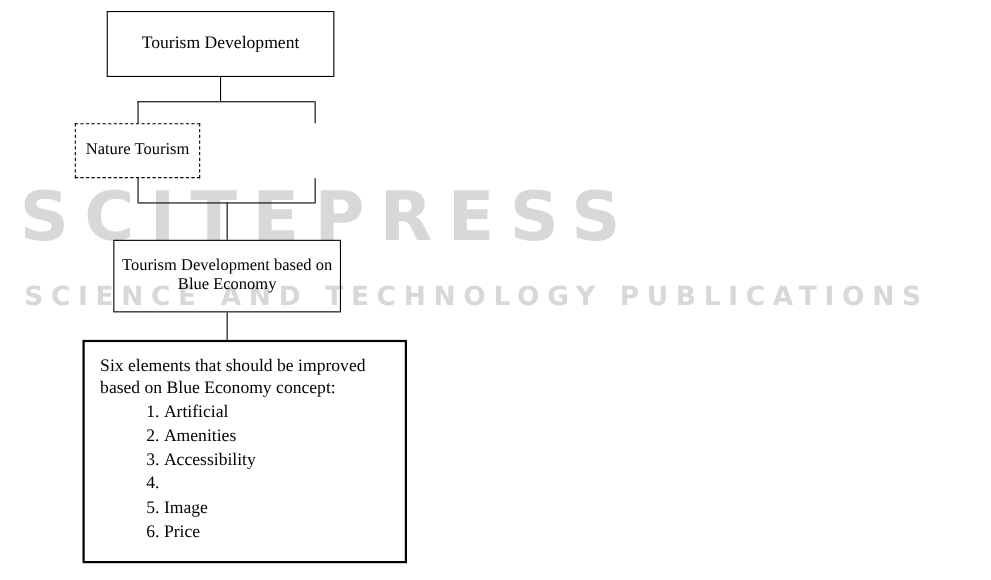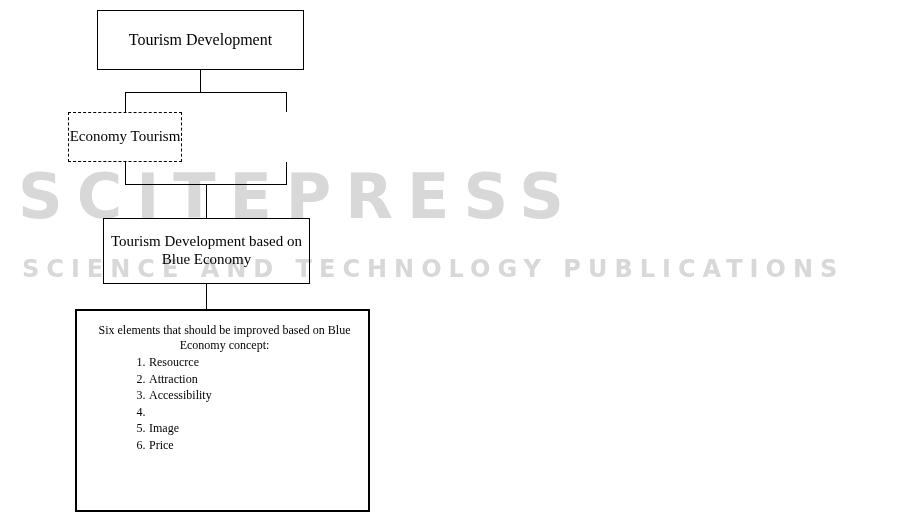--- a/index.html
+++ b/index.html
@@ -103,22 +103,22 @@
     font-size: 15px;
     justify-content: center;
   }
   #node-six-elements {
     left: 75px;
     top: 309px;
     width: 295px;
     height: 203px;
     display: block;
     padding: 12px 10px 10px 14px;
-    font-size: 12px;
-    text-align: center;
+    font-size: 16px;
+    text-align: left;
   }
 
   #six-elements-intro {
     display: block;
     line-height: 1.25;
     margin: 0 0 2px 0;
   }
   #six-elements-list {
     margin: 0;
     padding: 0;
@@ -168,45 +168,45 @@
   <div class="node solid" id="node-tourism-development">
     <span>Tourism Development</span>
   </div>
 
   <div class="conn v" id="conn-td-down"></div>
   <div class="conn h" id="conn-bus-h"></div>
   <div class="conn v" id="conn-bus-left"></div>
   <div class="conn v" id="conn-bus-right"></div>
 
   <div class="node dashed" id="node-nature-tourism">
-    <span>Economy Tourism</span>
+    <span>Nature Tourism</span>
   </div>
 
 
   <div class="conn v" id="conn-nat-down"></div>
   <div class="conn v" id="conn-art-down"></div>
   <div class="conn h" id="conn-merge-h"></div>
   <div class="conn v" id="conn-merge-dn"></div>
 
   <div class="node solid" id="node-blue-economy">
     <span>Tourism Development based on Blue Economy</span>
   </div>
 
   <div class="conn v" id="conn-be-down"></div>
 
   <div class="node thick" id="node-six-elements">
     <span id="six-elements-intro">Six elements that should be improved based on Blue Economy concept:</span>
     <ul id="six-elements-list">
       <li>
         <span class="num">1.</span>
-        <span class="txt">Resoucrce</span>
+        <span class="txt">Artificial</span>
       </li>
       <li>
         <span class="num">2.</span>
-        <span class="txt">Attraction</span>
+        <span class="txt">Amenities</span>
       </li>
       <li>
         <span class="num">3.</span>
         <span class="txt">Accessibility</span>
       </li>
       <li>
         <span class="num">4.</span>
       </li>
       <li>
         <span class="num">5.</span>

